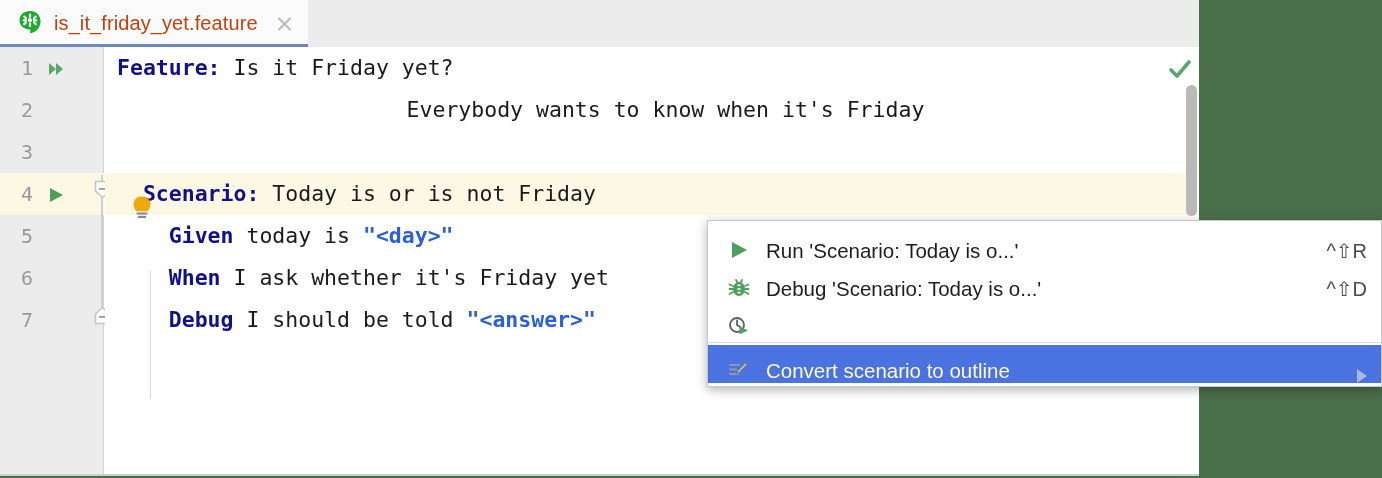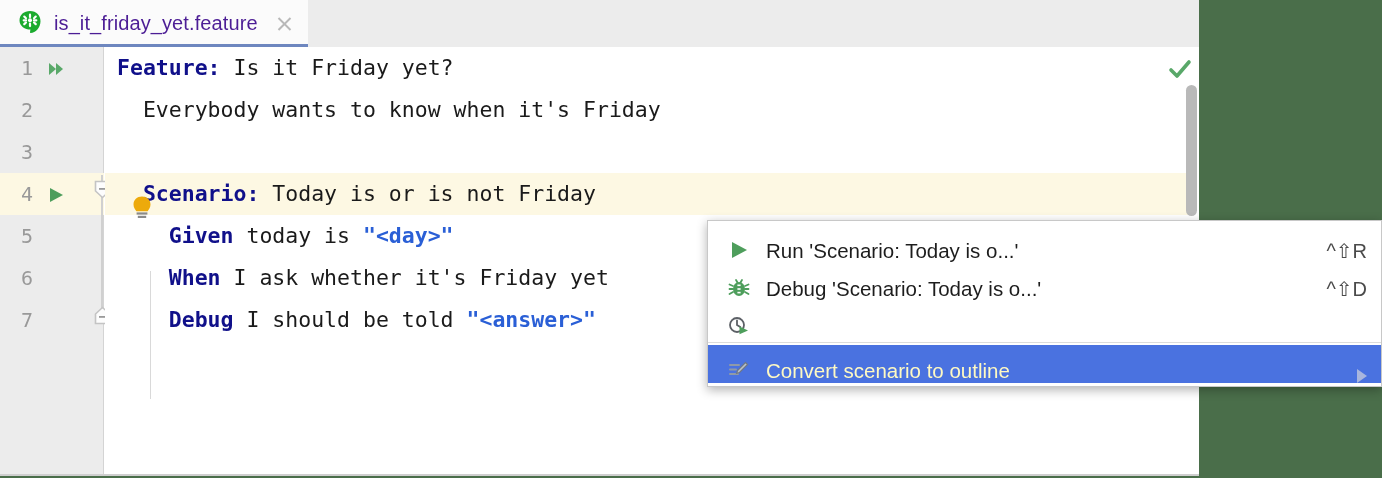--- a/index.html
+++ b/index.html
@@ -45,21 +45,21 @@
   .tab.active { background: #fbfbfb; }
   .tab.active::after {
     content: "";
     position: absolute;
     left: 0; right: 0; bottom: 0;
     height: 3px;
     background: #6e87bf;
   }
   .tab-label {
     font-size: 20px;
-    color: #4c1d95;
+    color: #c2410c;
     white-space: nowrap;
     letter-spacing: 0.1px;
   }
   .tab-close {
     width: 19px; height: 19px;
     position: relative;
     flex: 0 0 auto;
     margin-left: 6px;
   }
   .tab-close::before, .tab-close::after {
@@ -328,21 +328,21 @@
             <path d="M9.5 1.5 L16.5 8 V17.5 H2.5 V8 Z" fill="#fdfdfd" stroke="#c4c4c4" stroke-width="1.6"></path>
             <rect x="6" y="10" width="7.5" height="1.8" fill="#9a9a9a"></rect>
           </svg>
         </div>
       </div>
 
       <div class="code-area">
 
         <div class="code-row" style="top:0px;"><span class="code-text"><span class="kw">Feature:</span><span> Is it Friday yet?</span></span></div>
 
-        <div class="code-row" style="top:42px;"><span class="code-text">  Everybody wants to know when it's Friday</span></div>
+        <div class="code-row" style="top:42px;text-align:center;"><span class="code-text">  Everybody wants to know when it's Friday</span></div>
 
         <div class="code-row" style="top:84px;"><span class="code-text"></span></div>
 
         <div class="code-row highlight" style="top:126px;"><span class="code-text"><span class="kw">  Scenario:</span><span> Today is or is not Friday</span></span></div>
 
         <div class="code-row" style="top:168px;"><span class="code-text"><span class="kw">    Given</span><span> today is </span><span class="str">"&lt;day&gt;"</span></span></div>
 
         <div class="code-row" style="top:210px;"><span class="code-text"><span class="kw">    When</span><span> I ask whether it's Friday yet</span></span></div>
 
         <div class="code-row" style="top:252px;"><span class="code-text"><span class="kw">    Debug</span><span> I should be told </span><span class="str">"&lt;answer&gt;"</span></span></div>

